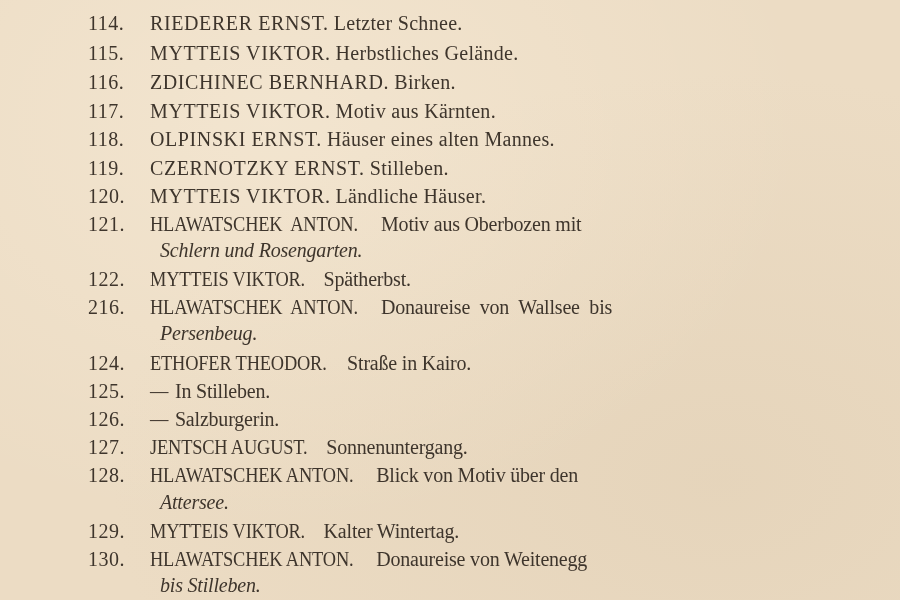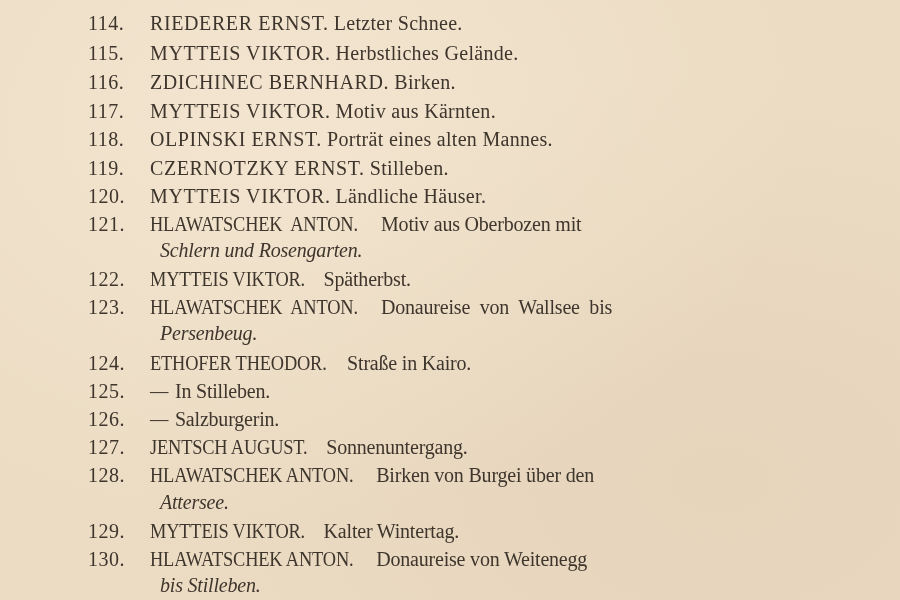--- a/index.html
+++ b/index.html
@@ -77,21 +77,21 @@
     <span class="text1"><span class="artist">ZDICHINEC BERNHARD.</span> <span class="title">Birken.</span></span>
   </div>
 
   <div class="line" style="top:99px;">
     <span class="num">117.</span>
     <span class="text1"><span class="artist">MYTTEIS VIKTOR.</span> <span class="title">Motiv aus Kärnten.</span></span>
   </div>
 
   <div class="line" style="top:127px;">
     <span class="num">118.</span>
-    <span class="text1"><span class="artist">OLPINSKI ERNST.</span> <span class="title">Porträt eines alten Mannes.</span></span>
+    <span class="text1"><span class="artist">OLPINSKI ERNST.</span> <span class="title">Häuser eines alten Mannes.</span></span>
   </div>
 
   <div class="line" style="top:156px;">
     <span class="num">119.</span>
     <span class="text1"><span class="artist">CZERNOTZKY ERNST.</span> <span class="title">Stilleben.</span></span>
   </div>
 
   <div class="line" style="top:184px;">
     <span class="num">120.</span>
     <span class="text1"><span class="artist">MYTTEIS VIKTOR.</span> <span class="title">Ländliche Häuser.</span></span>
@@ -104,21 +104,21 @@
   <div class="line cond" style="top:238px;">
     <span class="text2 title">Schlern und Rosengarten.</span>
   </div>
 
   <div class="line cond" style="top:267px;">
     <span class="num">122.</span>
     <span class="text1"><span class="artist">MYTTEIS VIKTOR.</span> <span class="title">Spätherbst.</span></span>
   </div>
 
   <div class="line cond" style="top:295px;">
-    <span class="num">123.</span>
+    <span class="num">216.</span>
     <span class="text1" style="white-space:pre;"><span class="artist">HLAWATSCHEK  ANTON.</span> <span class="title">Donaureise  von  Wallsee  bis</span></span>
   </div>
   <div class="line cond" style="top:321px;">
     <span class="text2 title">Persenbeug.</span>
   </div>
 
   <div class="line cond" style="top:351px;">
     <span class="num">124.</span>
     <span class="text1"><span class="artist">ETHOFER THEODOR.</span> <span class="title">Straße in Kairo.</span></span>
   </div>
@@ -133,21 +133,21 @@
     <span class="text1"><span class="artist">—</span> <span class="title">Salzburgerin.</span></span>
   </div>
 
   <div class="line cond" style="top:435px;">
     <span class="num">127.</span>
     <span class="text1"><span class="artist">JENTSCH AUGUST.</span> <span class="title">Sonnenuntergang.</span></span>
   </div>
 
   <div class="line cond" style="top:463px;">
     <span class="num">128.</span>
-    <span class="text1"><span class="artist">HLAWATSCHEK ANTON.</span> <span class="title">Birken von Burgei über den</span></span>
+    <span class="text1"><span class="artist">HLAWATSCHEK ANTON.</span> <span class="title">Blick von Motiv über den</span></span>
   </div>
   <div class="line cond" style="top:490px;">
     <span class="text2 title">Attersee.</span>
   </div>
 
   <div class="line cond" style="top:519px;">
     <span class="num">129.</span>
     <span class="text1"><span class="artist">MYTTEIS VIKTOR.</span> <span class="title">Kalter Wintertag.</span></span>
   </div>
 

